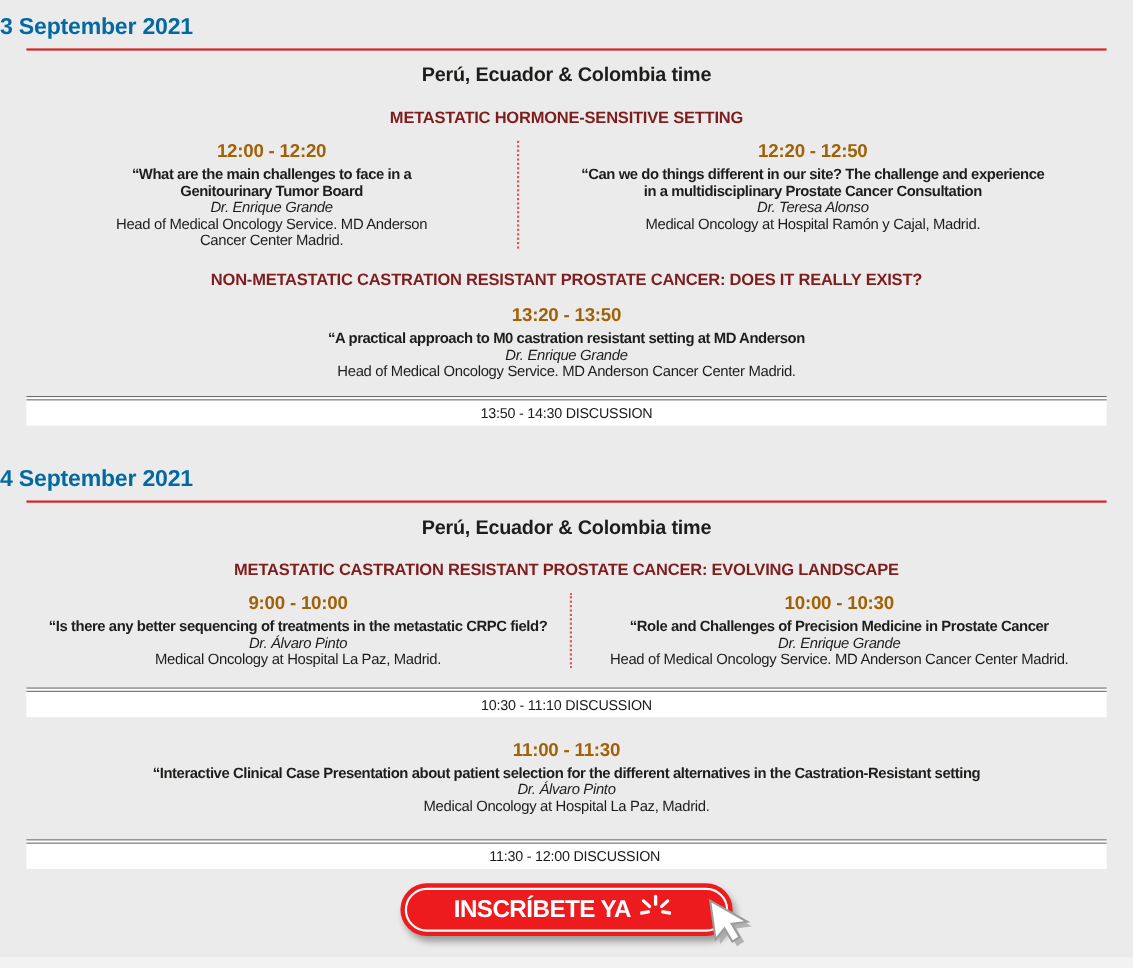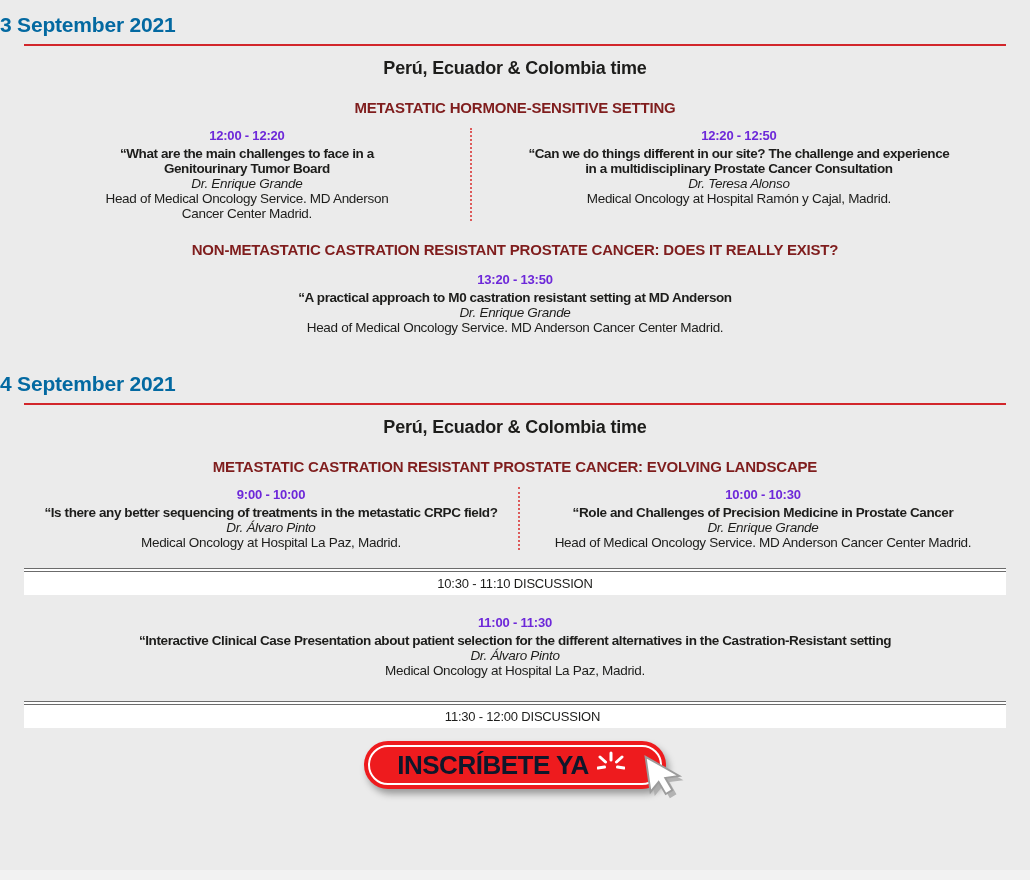--- a/index.html
+++ b/index.html
@@ -52,21 +52,21 @@
     box-sizing:border-box;
   }
   .day1-row .col-left{flex:0 0 45.4%;}
   .day1-row .col-right{flex:1 1 auto;border-left:2px dotted #dd5a5a;}
   .day2-row .col-left{flex:0 0 50.3%;}
   .day2-row .col-right{flex:1 1 auto;border-left:2px dotted #dd5a5a;}
 
   .session{display:flex;flex-direction:column;align-items:center;text-align:center;}
   .session.single{margin:14px 24px 0;}
   .session .time{
-    color:#6d28d9;font-weight:bold;font-size:13px;
+    color:#a16207;font-weight:bold;font-size:17px;
     margin-bottom:3px;letter-spacing:-0.2px;
   }
   .session .stitle{
     font-weight:bold;font-size:13.5px;line-height:15px;
     letter-spacing:-0.4px;
   }
   .session .speaker{font-style:italic;font-size:13.5px;line-height:15px;letter-spacing:-0.3px;}
   .session .affil{font-size:13.5px;line-height:15px;letter-spacing:-0.3px;}
   .w310{max-width:312px;}
   .w420{max-width:425px;}
@@ -105,21 +105,21 @@
     padding:0 26px 0 18px;
     box-sizing:border-box;
   }
   .cta .inner-ring{
     position:absolute;inset:4px;
     border:2px solid #ffffff;
     border-radius:21px;
     pointer-events:none;
   }
   .cta .label{
-    color:#0f172a;font-weight:bold;font-size:26px;
+    color:#ffffff;font-weight:bold;font-size:22px;
     letter-spacing:-0.5px;
     white-space:nowrap;
     line-height:1;
   }
   .starburst{width:28px;height:28px;flex:0 0 auto;}
   .cursor-icon{
     position:absolute;
     right:-24px;bottom:-16px;
     width:52px;height:52px;
     pointer-events:none;
@@ -163,20 +163,23 @@
 
     <h2 class="sec-title after-bar">NON-METASTATIC CASTRATION RESISTANT PROSTATE CANCER: DOES IT REALLY EXIST?</h2>
 
     <div class="session single">
       <div class="time">13:20 - 13:50</div>
       <div class="stitle">“A practical approach to M0 castration resistant setting at MD Anderson</div>
       <div class="speaker">Dr. Enrique Grande</div>
       <div class="affil">Head of Medical Oncology Service. MD Anderson Cancer Center Madrid.</div>
     </div>
 
+    <div class="disc-bar mt15">
+      <span>13:50 - 14:30 DISCUSSION</span>
+    </div>
   </section>
 
   <section class="day day2">
     <h1 class="day-title">4 September 2021</h1>
     <div class="redline"></div>
     <div class="timezone">Perú, Ecuador &amp; Colombia time</div>
 
     <h2 class="sec-title">METASTATIC CASTRATION RESISTANT PROSTATE CANCER: EVOLVING LANDSCAPE</h2>
 
     <div class="row day2-row">

